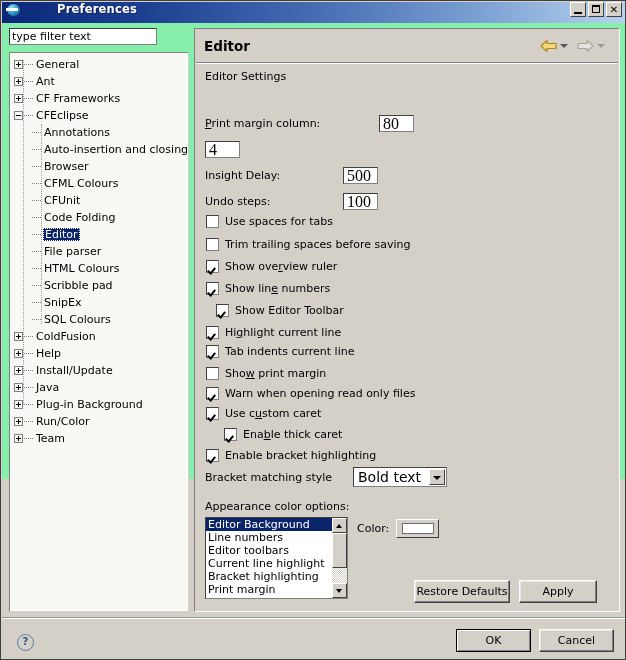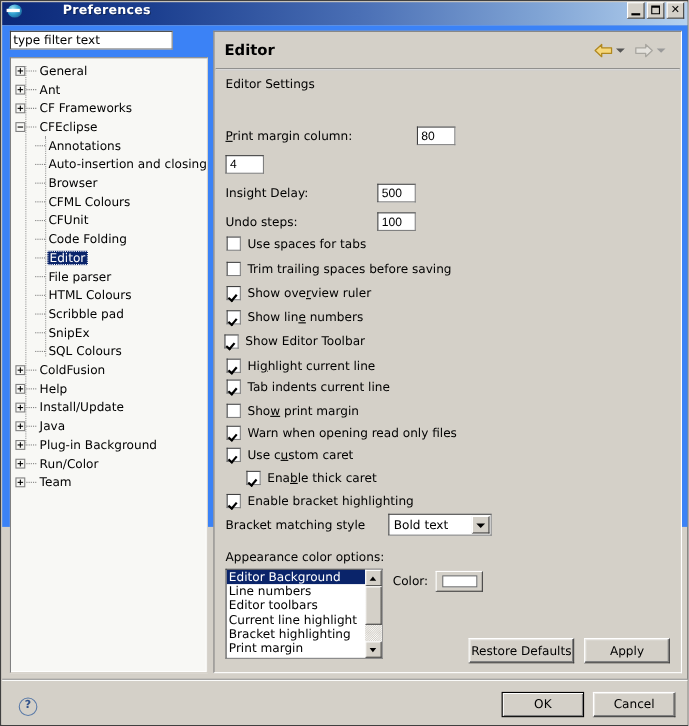--- a/index.html
+++ b/index.html
@@ -103,21 +103,21 @@
     font-weight: bold;
     line-height: 13px;
   }
 
   
   #dialog-body {
     position: absolute;
     left: 1px; top: 22px;
     width: 624px;
     height: 456px;
-    background: #3b82f6;
+    background: #86efac;
   }
 
   
   #tree-pane {
     position: absolute;
     left: 7px; top: 5px;
     width: 180px;
     height: 584px;
   }
   #filter-input {
@@ -264,22 +264,22 @@
   }
   .field-label { width: 138px; }
   .num-input {
     width: 35px;
     height: 17px;
     box-sizing: border-box;
     border: 1px solid #808080;
     border-top-color: #404040;
     border-left-color: #404040;
     background: #ffffff;
-    font-family: Liberation Sans, sans-serif;
-    font-size: 11px;
+    font-family: Liberation Serif, serif;
+    font-size: 16px;
     padding: 1px 3px;
     color: #000;
     outline: none;
   }
 
   
   .cb-row {
     position: absolute;
     display: flex;
     align-items: center;
@@ -317,21 +317,21 @@
     box-sizing: border-box;
     background: #ffffff;
     border: 1px solid #808080;
     border-top-color: #404040;
     border-left-color: #404040;
     display: flex;
     align-items: center;
     position: relative;
     cursor: default;
   }
-  .combo-value { padding-left: 4px; font-size: 11px; }
+  .combo-value { padding-left: 4px; font-size: 14px; }
   .combo-btn {
     position: absolute;
     right: 1px; top: 1px;
     width: 16px; height: 16px;
     background: #d4d0c8;
     border-top: 1px solid #ffffff;
     border-left: 1px solid #ffffff;
     border-right: 1px solid #404040;
     border-bottom: 1px solid #404040;
     box-sizing: border-box;
@@ -445,21 +445,21 @@
   #color-swatch {
     width: 32px; height: 11px;
     background: #ffffff;
     border: 1px solid #6b6b6b;
     box-sizing: border-box;
   }
 
   
   #page-buttons {
     position: absolute;
-    right: 10px; bottom: 8px;
+    right: 22px; bottom: 8px;
     display: flex;
     gap: 9px;
   }
   .btn {
     background: #d4d0c8;
     border-top: 1px solid #ffffff;
     border-left: 1px solid #ffffff;
     border-right: 1px solid #404040;
     border-bottom: 1px solid #404040;
     box-shadow: inset -1px -1px 0 #808080, inset 1px 1px 0 #e8e6e2;
@@ -720,21 +720,21 @@
             <span>Trim trailing spaces before saving</span>
           </div>
           <div class="cb-row" style="left: 11px; top: 231px;">
             <span class="cb checked"></span>
             <span>Show ove<span class="u">r</span>view ruler</span>
           </div>
           <div class="cb-row" style="left: 11px; top: 253px;">
             <span class="cb checked"></span>
             <span>Show lin<span class="u">e</span> numbers</span>
           </div>
-          <div class="cb-row" style="left: 9px; top: 275px;">
+          <div class="cb-row" style="left: 21px; top: 275px;">
             <span class="cb checked"></span>
             <span>Show Editor Toolbar</span>
           </div>
           <div class="cb-row" style="left: 11px; top: 297px;">
             <span class="cb checked"></span>
             <span>Hi<span class="u">g</span>hlight current line</span>
           </div>
           <div class="cb-row" style="left: 11px; top: 316px;">
             <span class="cb checked"></span>
             <span>Tab indents current line</span>

